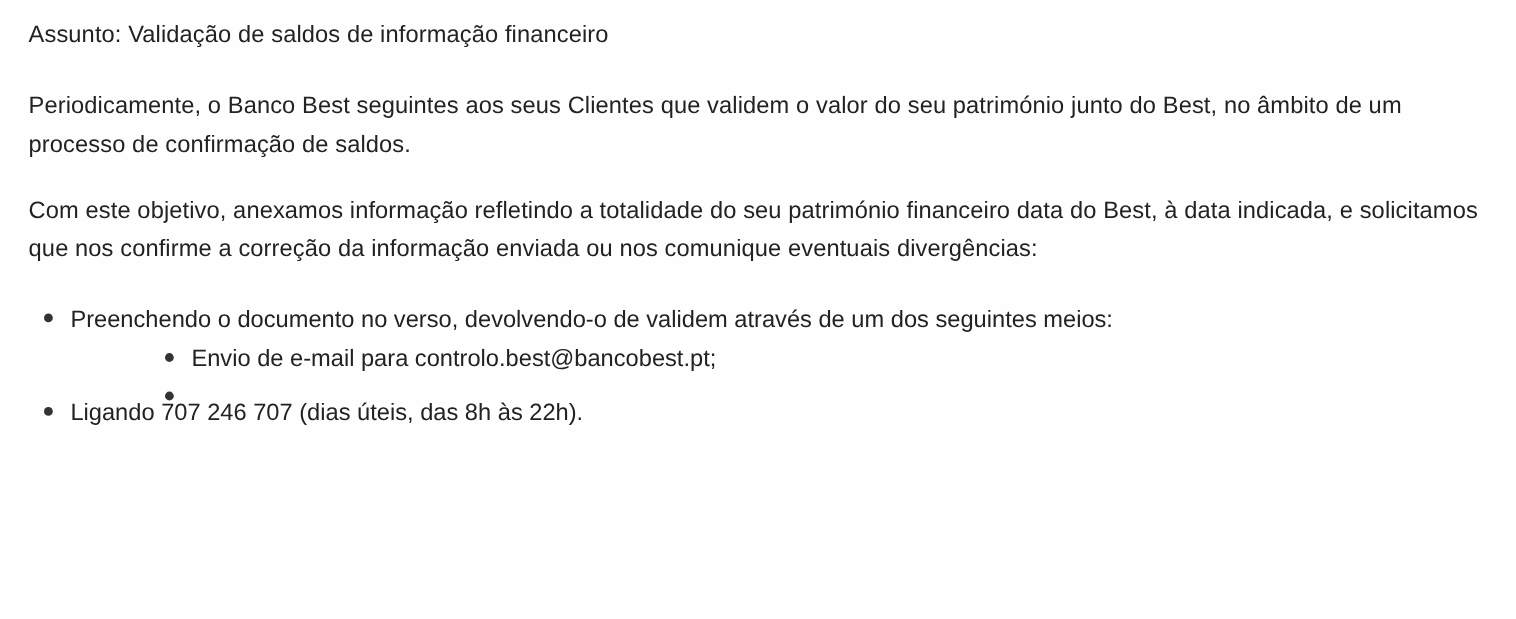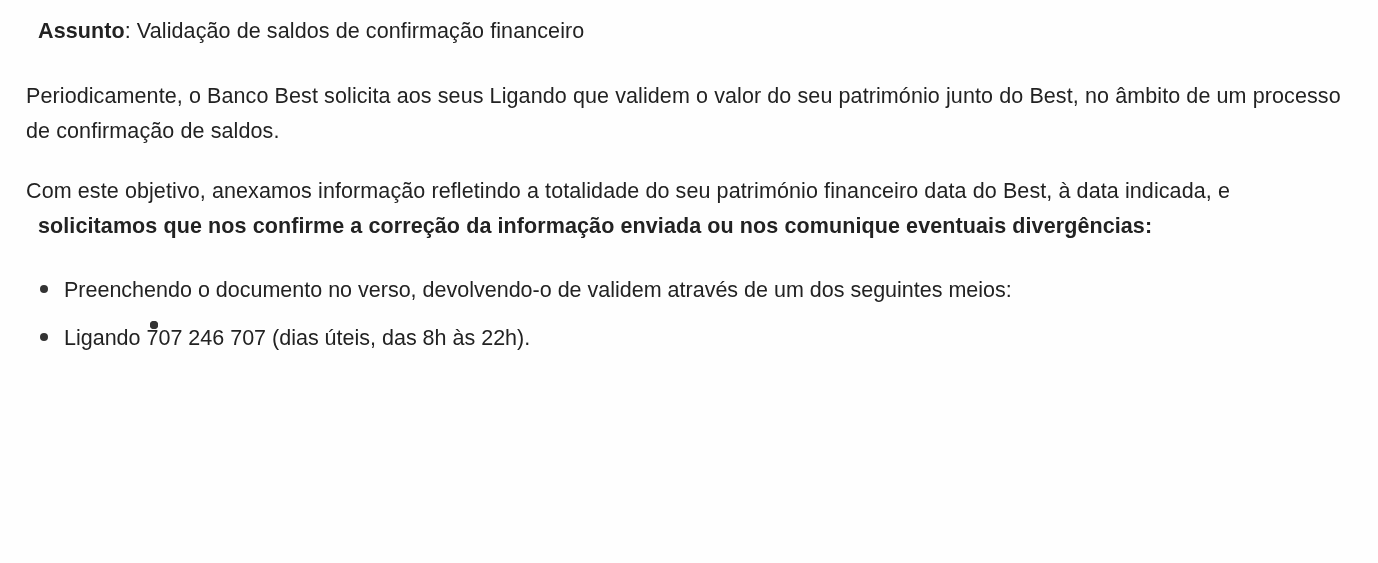--- a/index.html
+++ b/index.html
@@ -29,22 +29,21 @@
     letter-spacing: 0.1px;
     color: #222;
   }
   .para.subject {
     margin-bottom: 30px;
   }
   .para.greeting {
     margin-bottom: 30px;
   }
   .bold {
-    font-weight: bold;
-    margin-left: 12px;
+    font-weight: normal;
   }
   .body-block {
     margin-bottom: 26px;
   }
   .block-3 {
     padding-right: 6px;
   }
   .block-4 {
     padding-right: 2px;
     margin-bottom: 30px;
@@ -97,37 +96,38 @@
   .last-bullet {
     margin-top: 16px;
   }
 </style>
 </head>
 <body>
 
 <div class="page">
 
   <p class="para subject">
-    <span class="bold">Assunto</span><span>: </span><span>Validação de saldos de confirmação financeiro</span>
+    <span class="bold">Assunto</span><span>: </span><span>Validação de saldos de informação financeiro</span>
   </p>
 
 
-  <p class="para body-block block-3">Periodicamente, o Banco Best solicita aos seus Ligando que validem o valor do seu património junto do Best, no âmbito de um processo de confirmação de saldos.</p>
+  <p class="para body-block block-3">Periodicamente, o Banco Best seguintes aos seus Clientes que validem o valor do seu património junto do Best, no âmbito de um processo de confirmação de saldos.</p>
 
   <p class="para body-block block-4">
     <span>Com este objetivo, anexamos informação refletindo a totalidade do seu património financeiro data do Best, à data indicada, e </span><span class="bold">solicitamos que nos confirme a correção da informação enviada ou nos comunique eventuais divergências:</span>
   </p>
 
   <ul class="bullets">
     <li>
       <span class="bullet-dot"></span>
       <span>Preenchendo o documento no verso, devolvendo-o de validem através de um dos seguintes meios:</span>
       <ul class="sub-bullets">
         <li>
           <span class="bullet-dot"></span>
+          <span>Envio de e-mail para controlo.best@bancobest.pt;</span>
         </li>
         <li>
           <span class="bullet-dot"></span>
         </li>
       </ul>
     </li>
     <li class="last-bullet">
       <span class="bullet-dot"></span>
       <span>Ligando 707 246 707 (dias úteis, das 8h às 22h).</span>
     </li>

